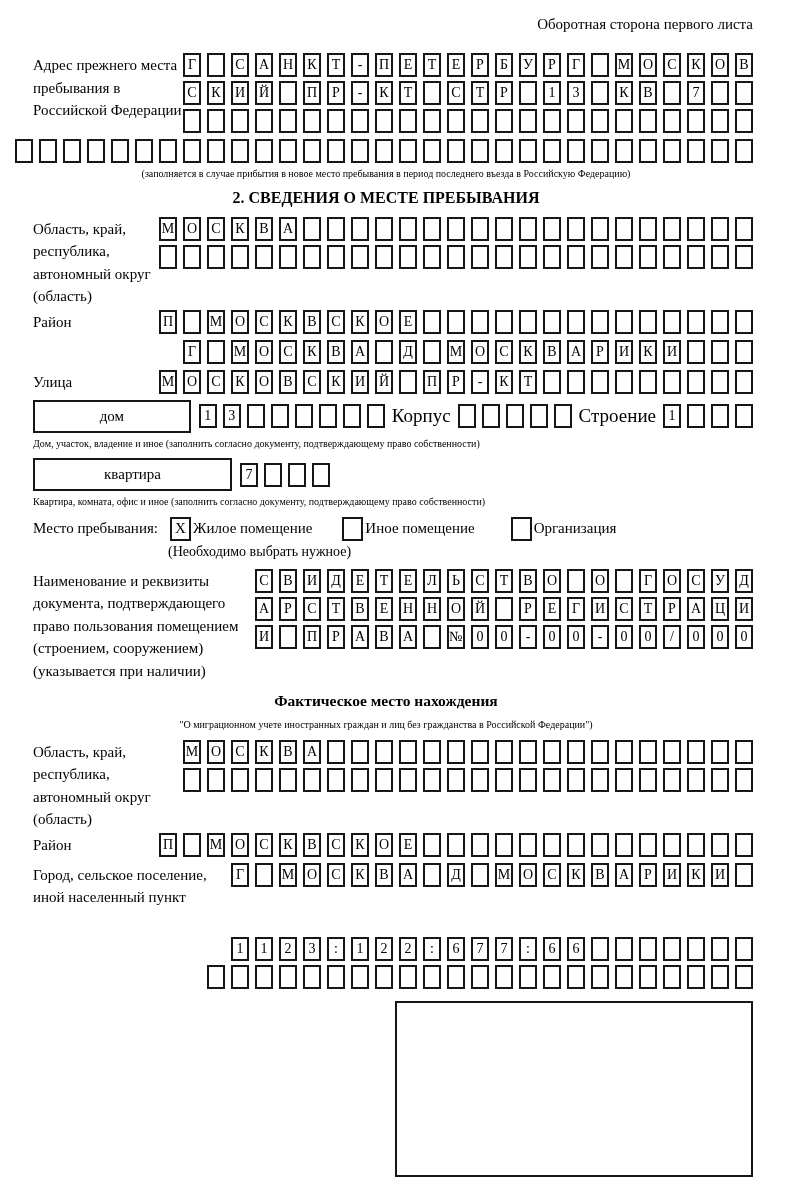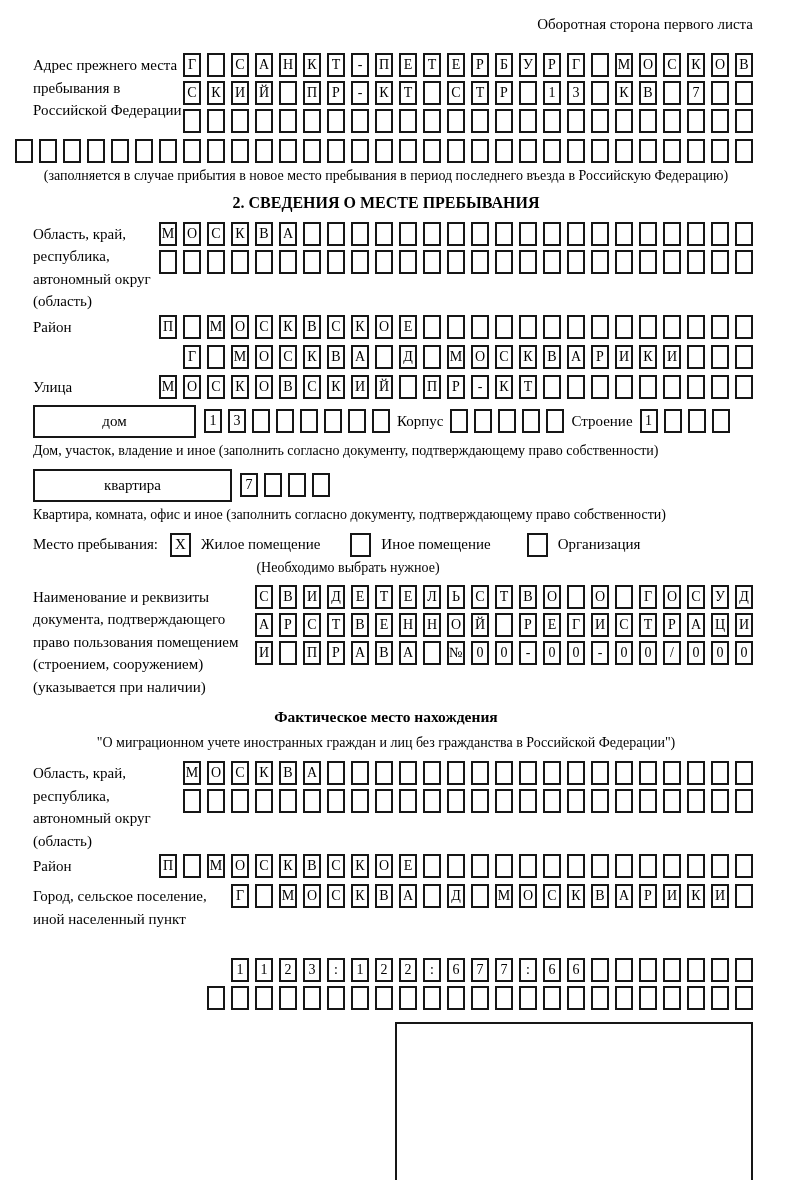--- a/index.html
+++ b/index.html
@@ -15,42 +15,42 @@
   .flabel.w178 { flex-basis:178px; }
   .flabel.w215 { flex-basis:215px; }
   .rows { flex:1; min-width:0; }
 
   .cellrow { display:flex; justify-content:flex-end; gap:6px; margin-bottom:4px; }
   .cell { flex:0 0 18px; width:18px; height:24px; border:2px solid #161616;
           display:flex; align-items:center; justify-content:center;
           font-size:14px; line-height:1; background:#fff; }
   .fullrow { margin-left:-26px; margin-top:1px; }
 
-  .caption { font-size:14px; line-height:1.35; margin:1px 0 8px 0; }
+  .caption { font-size:10px; line-height:1.35; margin:1px 0 8px 0; }
   .caption.center { text-align:center; margin-left:-14px; }
 
   .sec-title { font-size:16px; font-weight:bold; text-align:center; margin:6px 0 10px -14px; }
   .sub-title { font-size:15.5px; font-weight:bold; text-align:center; margin:10px 0 8px -14px; }
 
   .inline-row { display:flex; align-items:center; margin-bottom:4px; }
   .inline-cells { display:flex; gap:6px; }
   .wide-box { height:33px; border:2px solid #161616; display:flex; align-items:center;
               justify-content:center; font-size:15px; margin-right:8px; }
   .house-box { width:163px; }
   .apt-box { width:199px; }
-  .inline-label { font-size:15px; margin:4px 7px; white-space:nowrap; }
+  .inline-label { font-size:19px; margin:4px 7px; white-space:nowrap; }
 
   .stay-row { display:flex; align-items:center; font-size:15px; margin:7px 0 3px 0; }
   .checkbox { flex:0 0 21px; width:21px; height:24px; border:2px solid #161616;
               display:flex; align-items:center; justify-content:center; font-size:15px; }
-  .stay-row .opt-label { margin-left:10px; }
+  .stay-row .opt-label { margin-left:2px; }
   .stay-row .cb1 { margin-left:12px; }
   .stay-row .cb2 { margin-left:30px; }
   .stay-row .cb3 { margin-left:36px; }
-  .hint { font-size:14px; width:360px; margin:0 0 9px 135px; text-align:center; }
+  .hint { font-size:14px; width:360px; margin:0 0 9px 135px; }
 
   .doc-field { margin-top:4px; }
 
   .stamp-box { width:358px; height:176px; border:2px solid #161616; margin:8px 0 7px 362px; }
 </style>
 </head>
 <body>
 
 <div class="page">
 

